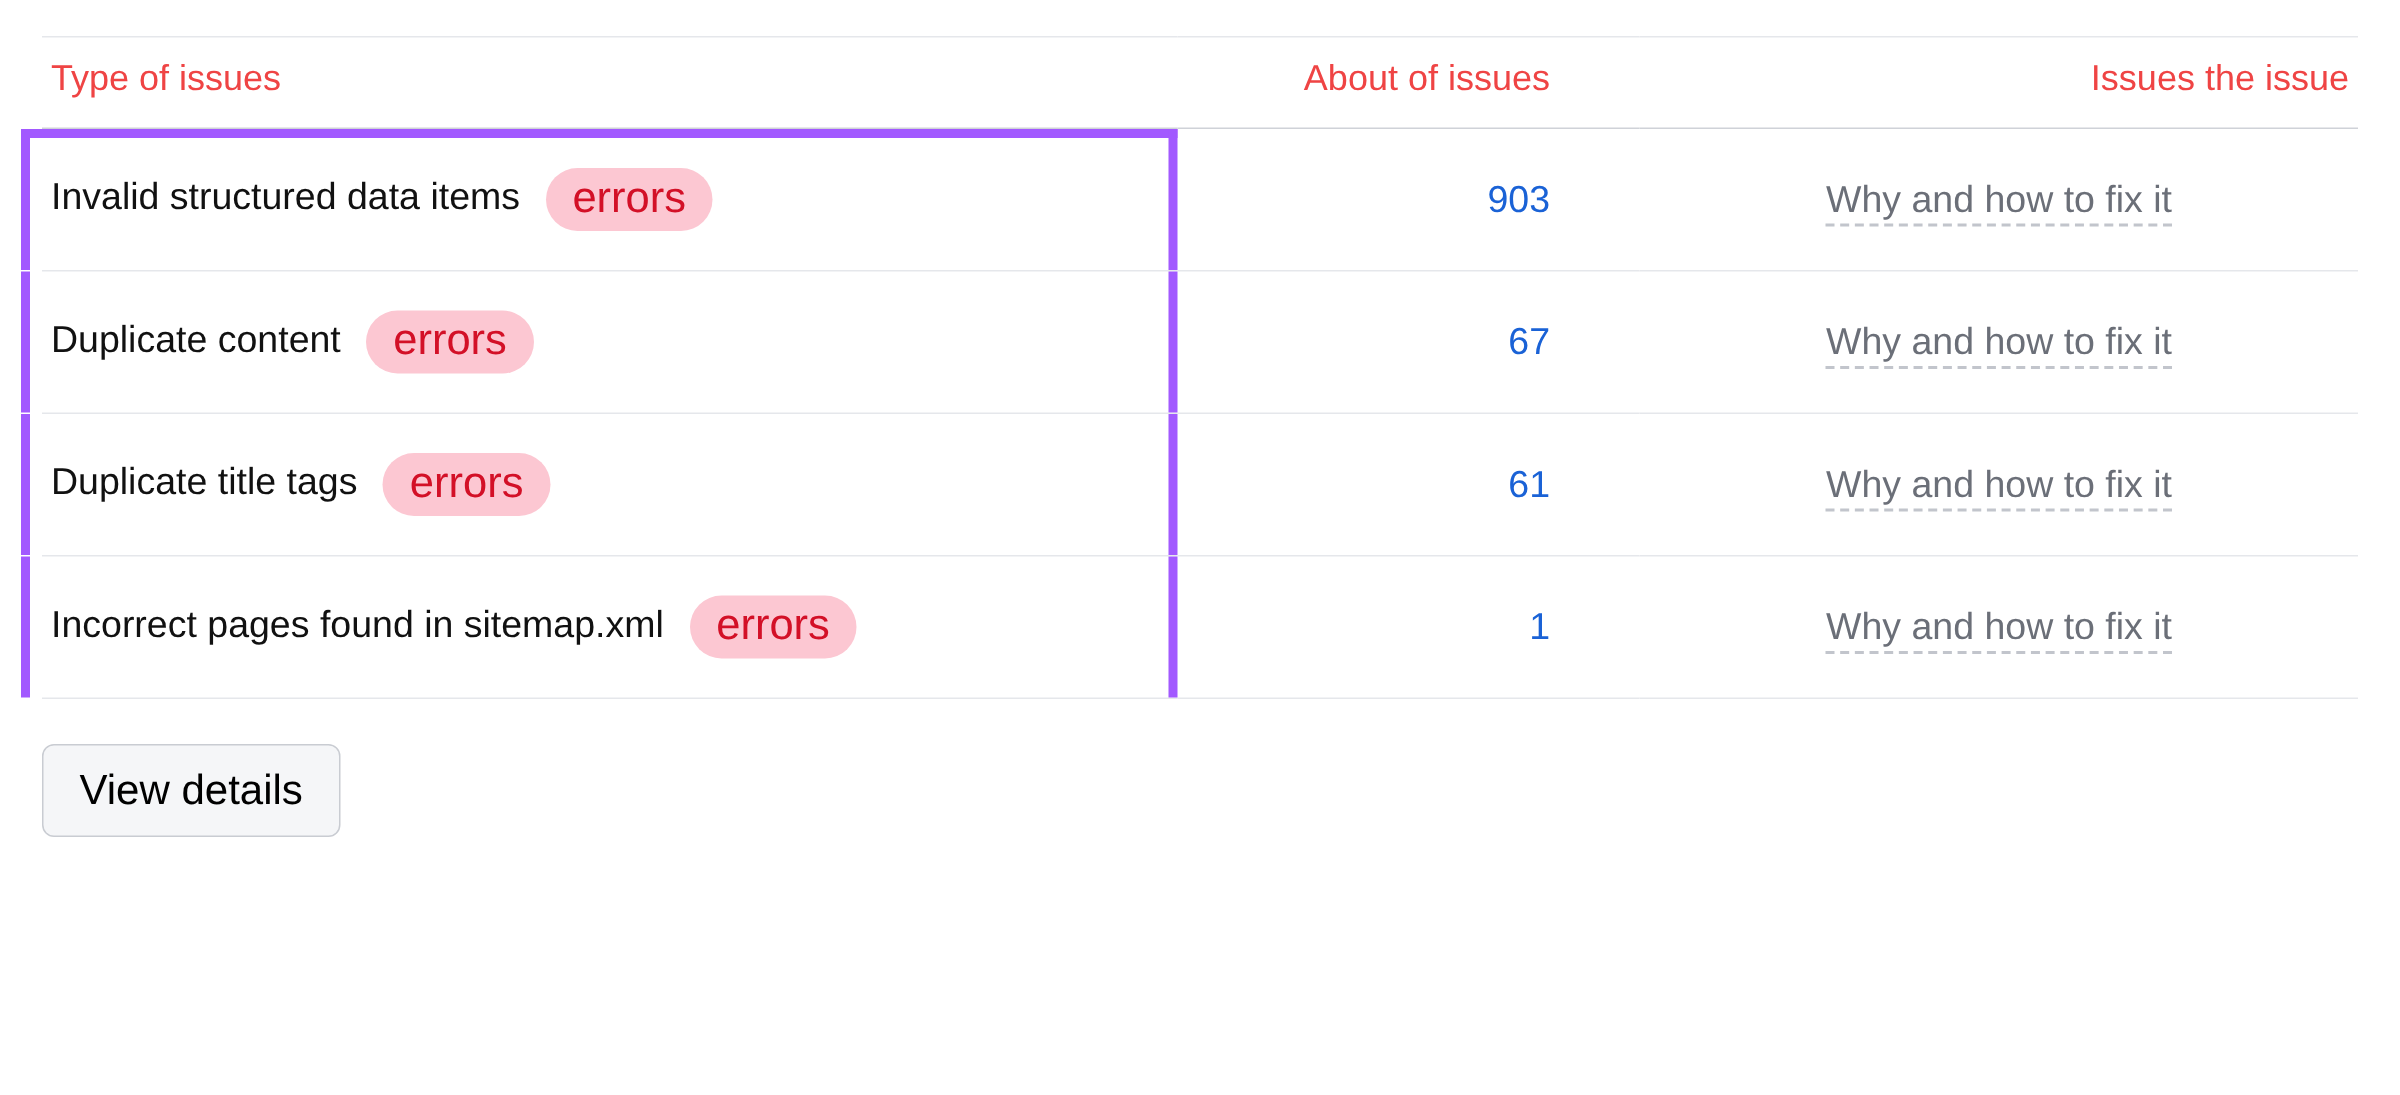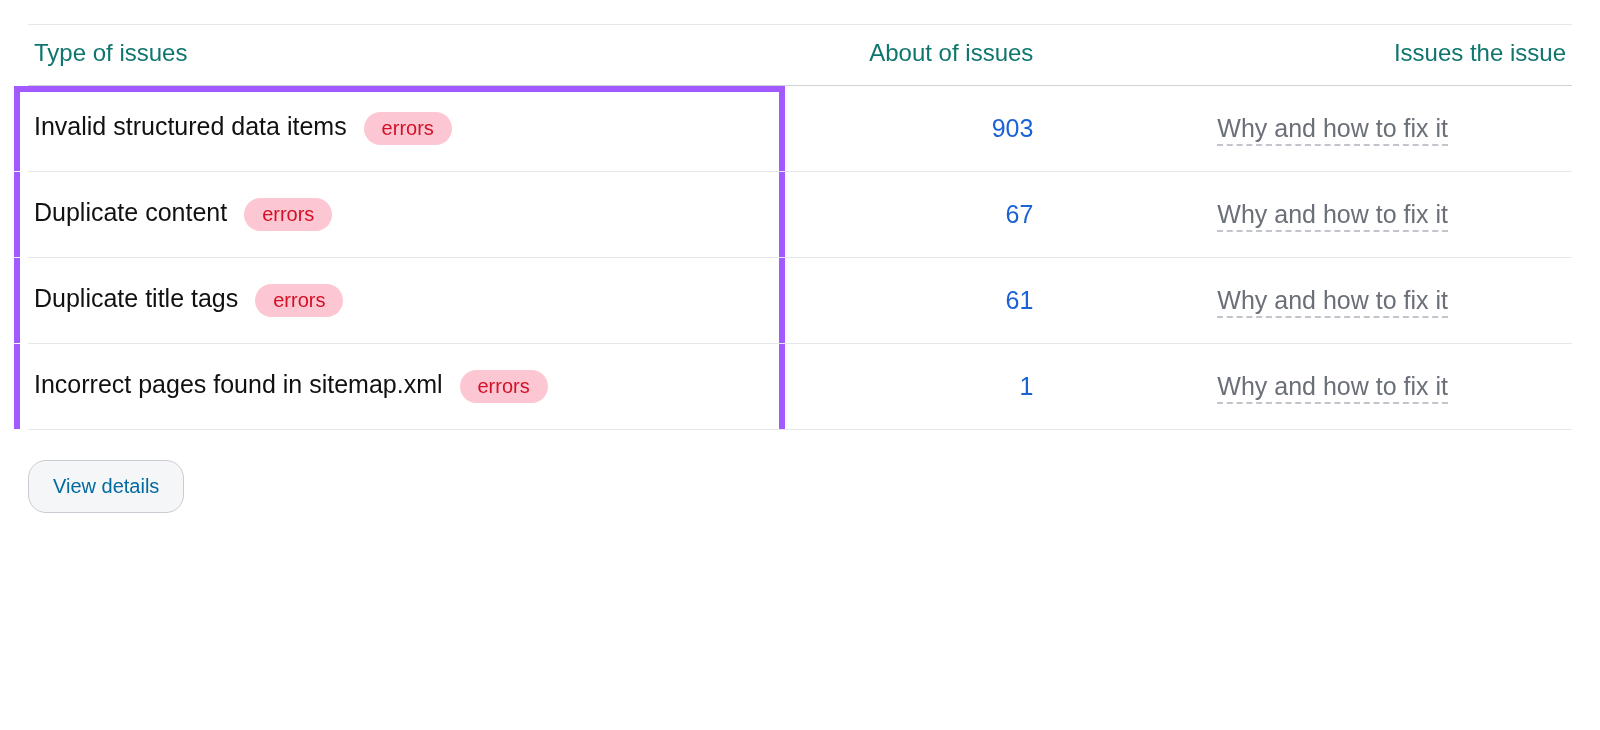--- a/index.html
+++ b/index.html
@@ -41,21 +41,21 @@
     table-layout: fixed;
   }
   table.issues col.col-type   { width: 49%; }
   table.issues col.col-count  { width: 20%; }
   table.issues col.col-about  { width: 31%; }
 
   table.issues thead th {
     text-align: left;
     font-weight: 400;
     font-size: 24px;
-    color: #0f766e;
+    color: #ef4444;
     padding: 14px 6px 18px 6px;
     border-top: 1px solid #e5e7eb;
     border-bottom: 1px solid #cfd2d8;
   }
   table.issues thead th.th-count { text-align: right; padding-right: 60px; }
   table.issues thead th.th-about { text-align: right; padding-right: 6px; }
 
   table.issues tbody td {
     font-size: 25px;
     padding: 26px 6px;
@@ -75,21 +75,21 @@
     color: #6b6f78;
     border-bottom: 2px dashed #c2c5cc;
     padding-bottom: 2px;
     cursor: pointer;
   }
 
   .badge {
     display: inline-block;
     background: #fcc7d2;
     color: #d31027;
-    font-size: 20px;
+    font-size: 29px;
     border-radius: 999px;
     padding: 6px 18px 7px 18px;
     margin-left: 10px;
     vertical-align: middle;
     line-height: 1;
   }
 
   
   .hl-wrap {
     position: relative;
@@ -107,25 +107,25 @@
   }
   
   .hl-box { border-top-width: 0; border-bottom-width: 0; }
   .hl-box.hl-first { border-top-width: 6px; }
   .hl-box.hl-last  { border-bottom-width: 6px; }
 
   .footer-row {
     padding-top: 30px;
   }
   .view-details-btn {
-    font-size: 20px;
-    color: #0369a1;
+    font-size: 28px;
+    color: #000000;
     background: #f5f6f8;
     border: 1px solid #c9ccd2;
-    border-radius: 18px;
+    border-radius: 8px;
     padding: 14px 24px;
     cursor: pointer;
   }
 </style>
 </head>
 <body>
 
 <div class="wrap">
 
 

